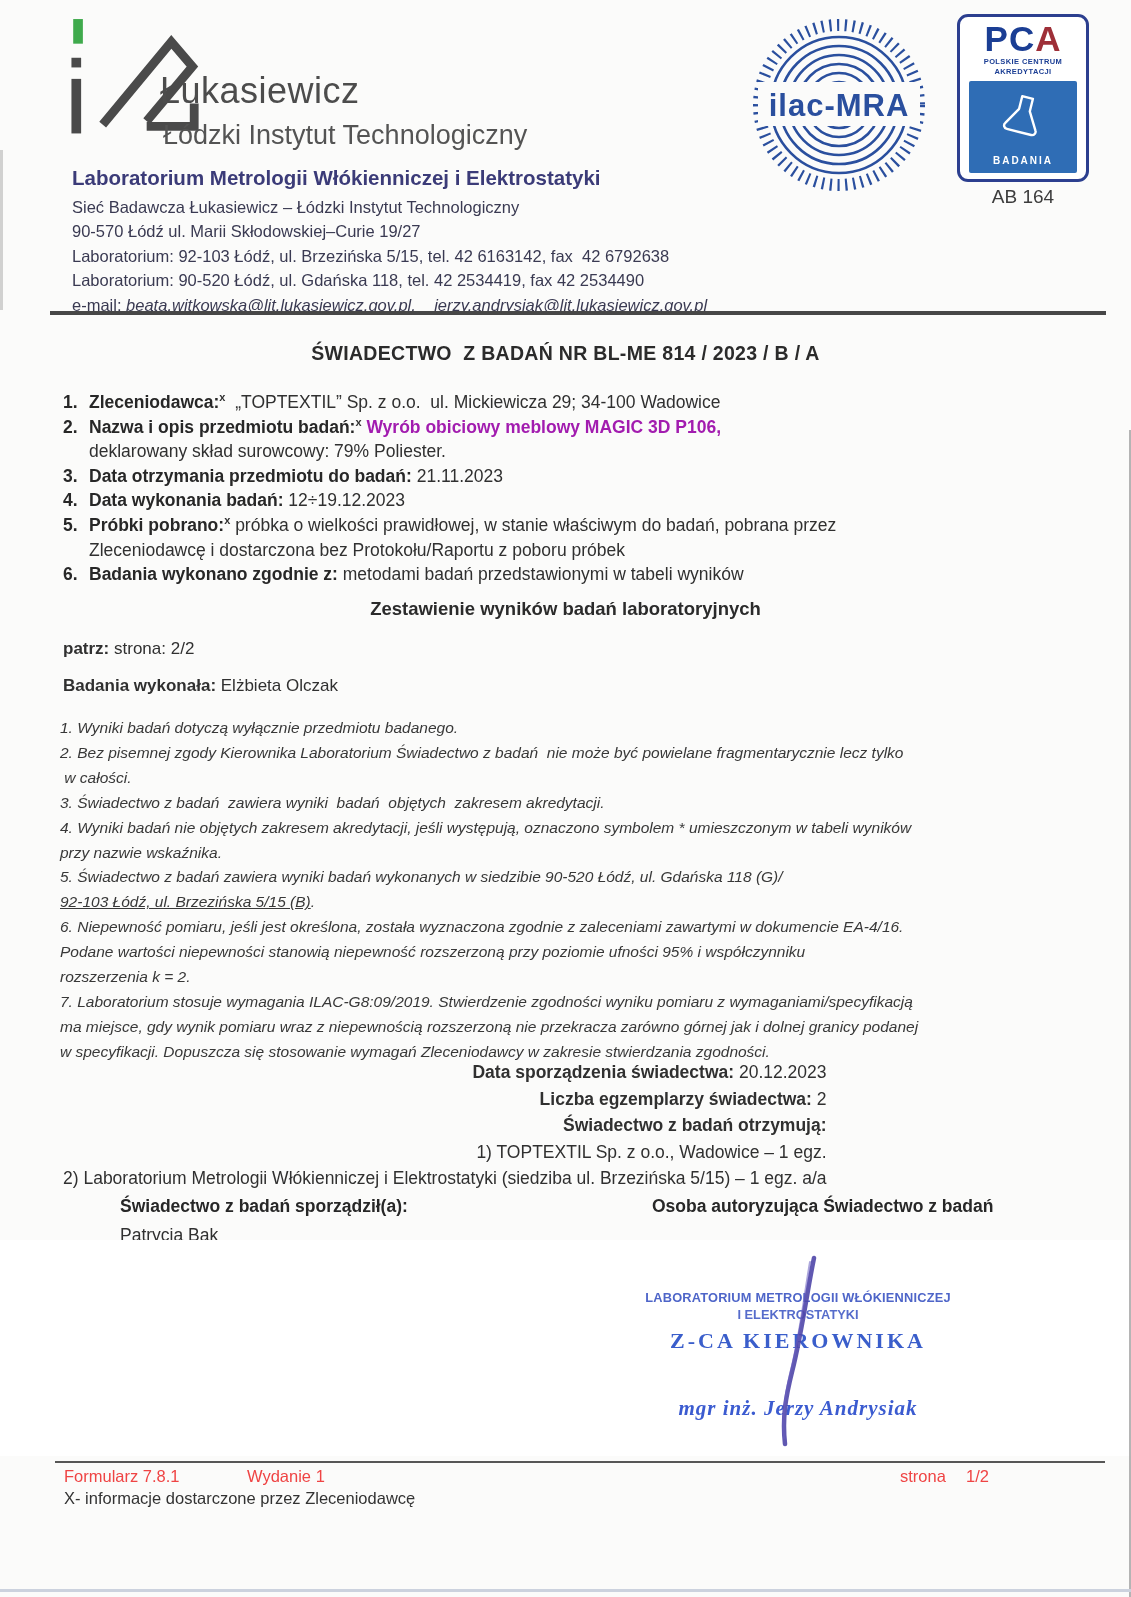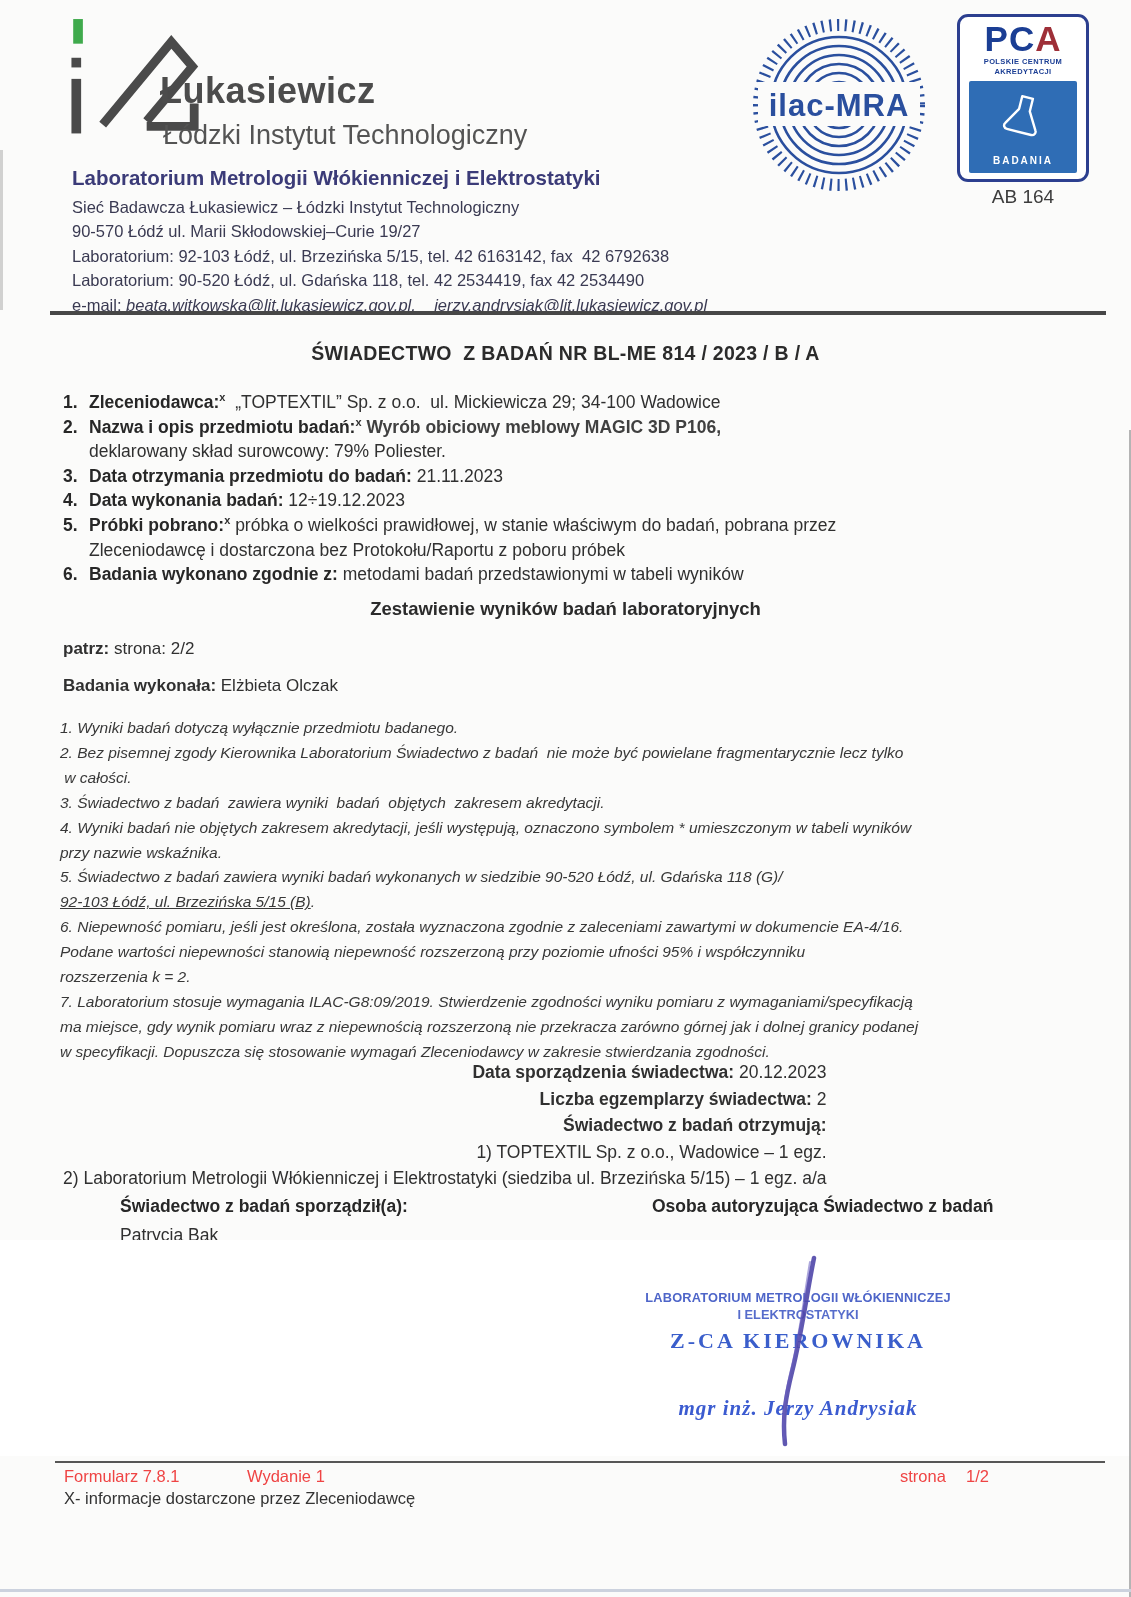--- a/index.html
+++ b/index.html
@@ -5,21 +5,21 @@
   html,body{margin:0;padding:0;background:#e9e9e9;}
   .page{
     position:relative;width:1131px;height:1597px;margin:0 auto;
     background:#fbfbfa;overflow:hidden;
     font-family:"Liberation Sans",sans-serif;color:#303030;
   }
   .b{font-weight:bold;}
   .pw{white-space:pre-wrap;}
   
   .logo-mark{position:absolute;left:62px;top:12px;}
-  .brand{position:absolute;left:160px;top:70px;font-size:36px;font-weight:bold;color:#4c4c4c;letter-spacing:.5px;}
+  .brand{position:absolute;left:160px;top:70px;font-size:36px;font-weight:normal;color:#4c4c4c;letter-spacing:.5px;}
   .institute{position:absolute;left:163px;top:120px;font-size:27px;font-weight:400;color:#545454;}
   .lab-block{position:absolute;left:72px;top:166px;width:730px;}
   .lab-name{margin:0 0 5px 0;font-size:20.5px;font-weight:bold;color:#3b3b78;}
   .addr{margin:0;font-size:16.5px;line-height:24.4px;color:#3a3a52;}
   .email-line{margin:0;font-size:16.5px;line-height:24.4px;color:#3a3a52;}
   .email-line .em{font-style:italic;}
   .hrule{position:absolute;left:50px;top:311px;width:1056px;height:3.5px;background:#474747;}
   
   .ilac{position:absolute;left:750px;top:16px;width:178px;height:178px;}
   .ilac-label{position:absolute;left:0;top:72px;width:178px;text-align:center;
@@ -36,21 +36,21 @@
     font-size:10px;font-weight:bold;color:#fff;letter-spacing:2px;}
   .ab164{position:absolute;left:957px;top:186px;width:132px;text-align:center;font-size:19px;color:#3c3c3c;}
   
   .doc-title{position:absolute;left:0;top:342px;width:1131px;text-align:center;
     font-size:19.5px;font-weight:bold;color:#2b2b2b;letter-spacing:.3px;}
   .items{position:absolute;left:63px;top:390px;width:1000px;font-size:17.5px;line-height:24.6px;}
   .item{position:relative;padding-left:26px;}
   .item .num{position:absolute;left:0;top:0;font-weight:bold;color:#272727;}
   .item .lbl{font-weight:bold;color:#272727;}
   .item sup{font-size:11px;font-weight:bold;vertical-align:super;line-height:0;}
-  .item .bt{font-weight:bold;color:#404040;}
+  .item .bt{font-weight:bold;color:#a21caf;}
   .item .t2{display:block;}
   .subtitle{position:absolute;left:0;top:598px;width:1131px;text-align:center;
     font-size:18.5px;font-weight:bold;color:#2b2b2b;}
   .see-row{position:absolute;left:63px;top:639px;font-size:17px;}
   .performed{position:absolute;left:63px;top:676px;font-size:17px;}
   .notes{position:absolute;left:60px;top:716px;width:1010px;
     font-style:italic;font-size:15.5px;line-height:24.9px;color:#383838;}
   .notes p{margin:0;}
   .u{text-decoration:underline;}
   .closing{position:absolute;left:63px;top:1059px;font-size:17.5px;line-height:26.6px;text-align:right;}

